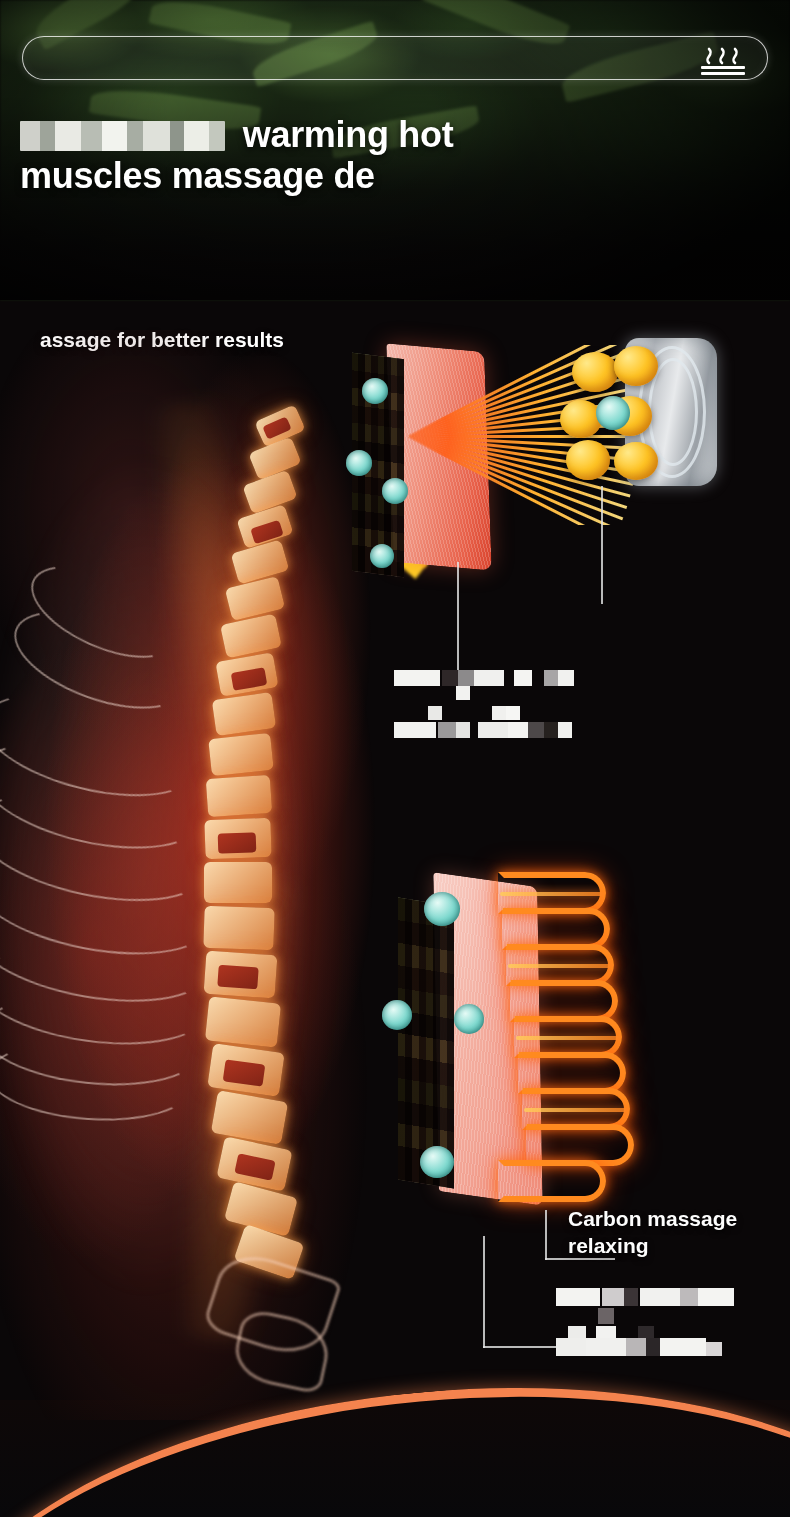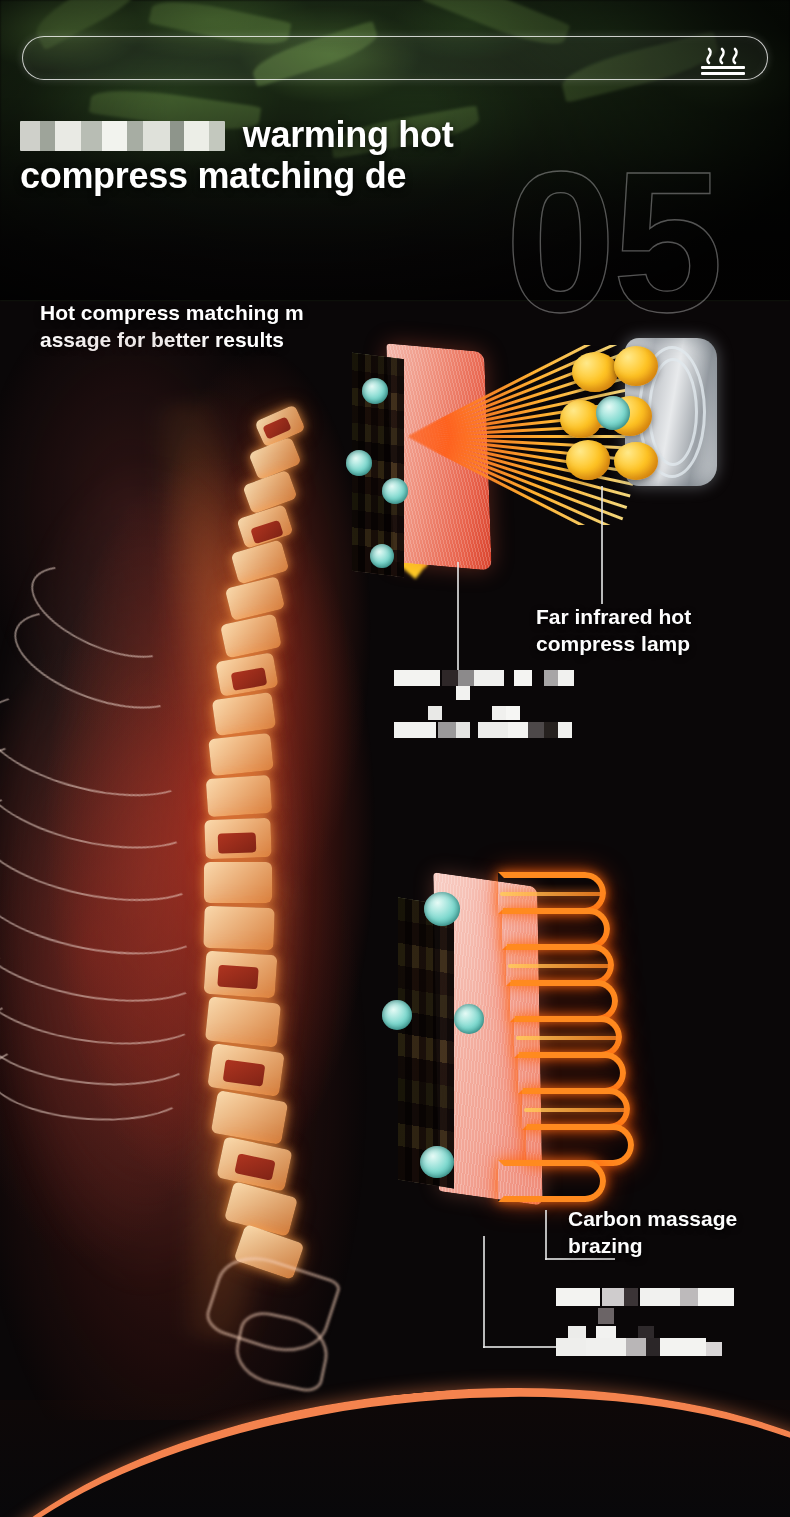--- a/index.html
+++ b/index.html
@@ -291,29 +291,28 @@
 
   <div class="pillbar"></div>
   <svg class="heat-icon" viewBox="0 0 54 32">
     <path d="M9 19 C3 14,15 11,9 5" stroke="#fff" stroke-width="2.6" fill="none" stroke-linecap="round"></path>
     <path d="M22 19 C16 14,28 11,22 5" stroke="#fff" stroke-width="2.6" fill="none" stroke-linecap="round"></path>
     <path d="M35 19 C29 14,41 11,35 5" stroke="#fff" stroke-width="2.6" fill="none" stroke-linecap="round"></path>
     <rect x="1" y="22" width="44" height="3" fill="#fff" rx="1"></rect>
     <rect x="1" y="28" width="44" height="3" fill="#fff" rx="1"></rect>
   </svg>
 
-  <div class="watermark">05</div>
 
   <div class="title">
     <span class="redact"></span><span> warming hot</span><br>
-    <span>compress matching de</span><br>
+    <span>muscles massage de</span><br>
   </div>
 
   <div class="subtitle">
-    <span>Hot compress matching m</span><br>
+    <br>
     <span>assage for better results</span>
   </div>
 
   <div class="body-silhouette"></div>
   <div class="torso"></div>
 
   <div class="rib" style="left:-20px; top:700px;  width:220px; height:90px;  transform:rotate(14deg);"></div>
   <div class="rib" style="left:-24px; top:748px;  width:230px; height:95px;  transform:rotate(13deg);"></div>
   <div class="rib" style="left:-28px; top:798px;  width:240px; height:98px;  transform:rotate(12deg);"></div>
   <div class="rib" style="left:-30px; top:850px;  width:246px; height:100px; transform:rotate(11deg);"></div>
@@ -398,25 +397,20 @@
   <div class="lamp-ring" style="left:648px; top:358px; width:50px; height:108px;"></div>
   <div class="node" style="left:572px; top:352px; width:46px; height:40px;"></div>
   <div class="node" style="left:614px; top:346px; width:44px; height:40px;"></div>
   <div class="node" style="left:560px; top:400px; width:42px; height:38px;"></div>
   <div class="node" style="left:608px; top:396px; width:44px; height:40px;"></div>
   <div class="node" style="left:566px; top:440px; width:44px; height:40px;"></div>
   <div class="node" style="left:614px; top:442px; width:44px; height:38px;"></div>
   <div class="node-lens" style="left:596px; top:396px; width:34px; height:34px;"></div>
 
   <div class="cline" style="left:601px; top:486px; width:1.6px; height:118px;"></div>
-  <div class="callout" style="left:536px; top:603px; width:250px;">
-    <span>Far infrared hot</span><br>
-    
-    <span>compress lamp</span>
-  </div>
 
   <div class="cline" style="left:457px; top:562px; width:1.6px; height:108px;"></div>
   <div class="mosaic-text" style="left:394px; top:668px; width:170px; height:68px;">
     <div class="mz" style="left:0;   top:2px;  width:46px; height:16px; background:#f3f3f1;"></div>
     <div class="mz" style="left:48px;top:2px;  width:16px; height:16px; background:#2e2728;"></div>
     <div class="mz" style="left:64px;top:2px;  width:16px; height:16px; background:#8c8a8b;"></div>
     <div class="mz" style="left:80px;top:2px;  width:30px; height:16px; background:#f0f0ee;"></div>
     <div class="mz" style="left:120px;top:2px; width:18px; height:16px; background:#f4f4f2;"></div>
     <div class="mz" style="left:150px;top:2px; width:14px; height:16px; background:#a7a5a6;"></div>
     <div class="mz" style="left:164px;top:2px; width:16px; height:16px; background:#f1f1ef;"></div>
@@ -459,21 +453,21 @@
   <div class="coil-inner" style="left:516px; top:1036px; width:104px;"></div>
   <div class="coil-inner" style="left:524px; top:1108px; width:104px;"></div>
 
   <div class="cline" style="left:545px; top:1210px; width:1.6px; height:50px;"></div>
   <div class="cline" style="left:545px; top:1258px; width:70px;  height:1.6px;"></div>
   <div class="cline" style="left:483px; top:1236px; width:1.6px; height:112px;"></div>
   <div class="cline" style="left:483px; top:1346px; width:96px;  height:1.6px;"></div>
 
   <div class="callout" style="left:568px; top:1205px; width:230px;">
     <span>Carbon massage</span><br>
-    <span>brazing</span>
+    <span>relaxing</span>
   </div>
 
   <div class="mosaic-text" style="left:556px; top:1288px; width:178px; height:70px;">
     <div class="mz" style="left:0;   top:0;   width:44px; height:18px; background:#f3f3f1;"></div>
     <div class="mz" style="left:46px;top:0;   width:22px; height:18px; background:#cfcccd;"></div>
     <div class="mz" style="left:68px;top:0;   width:14px; height:18px; background:#3b3436;"></div>
     <div class="mz" style="left:84px;top:0;   width:40px; height:18px; background:#f1f1ef;"></div>
     <div class="mz" style="left:124px;top:0;  width:18px; height:18px; background:#bdbabb;"></div>
     <div class="mz" style="left:142px;top:0;  width:36px; height:18px; background:#f4f4f2;"></div>
     <div class="mz" style="left:42px;top:20px;width:16px; height:16px; background:#6b6466;"></div>

